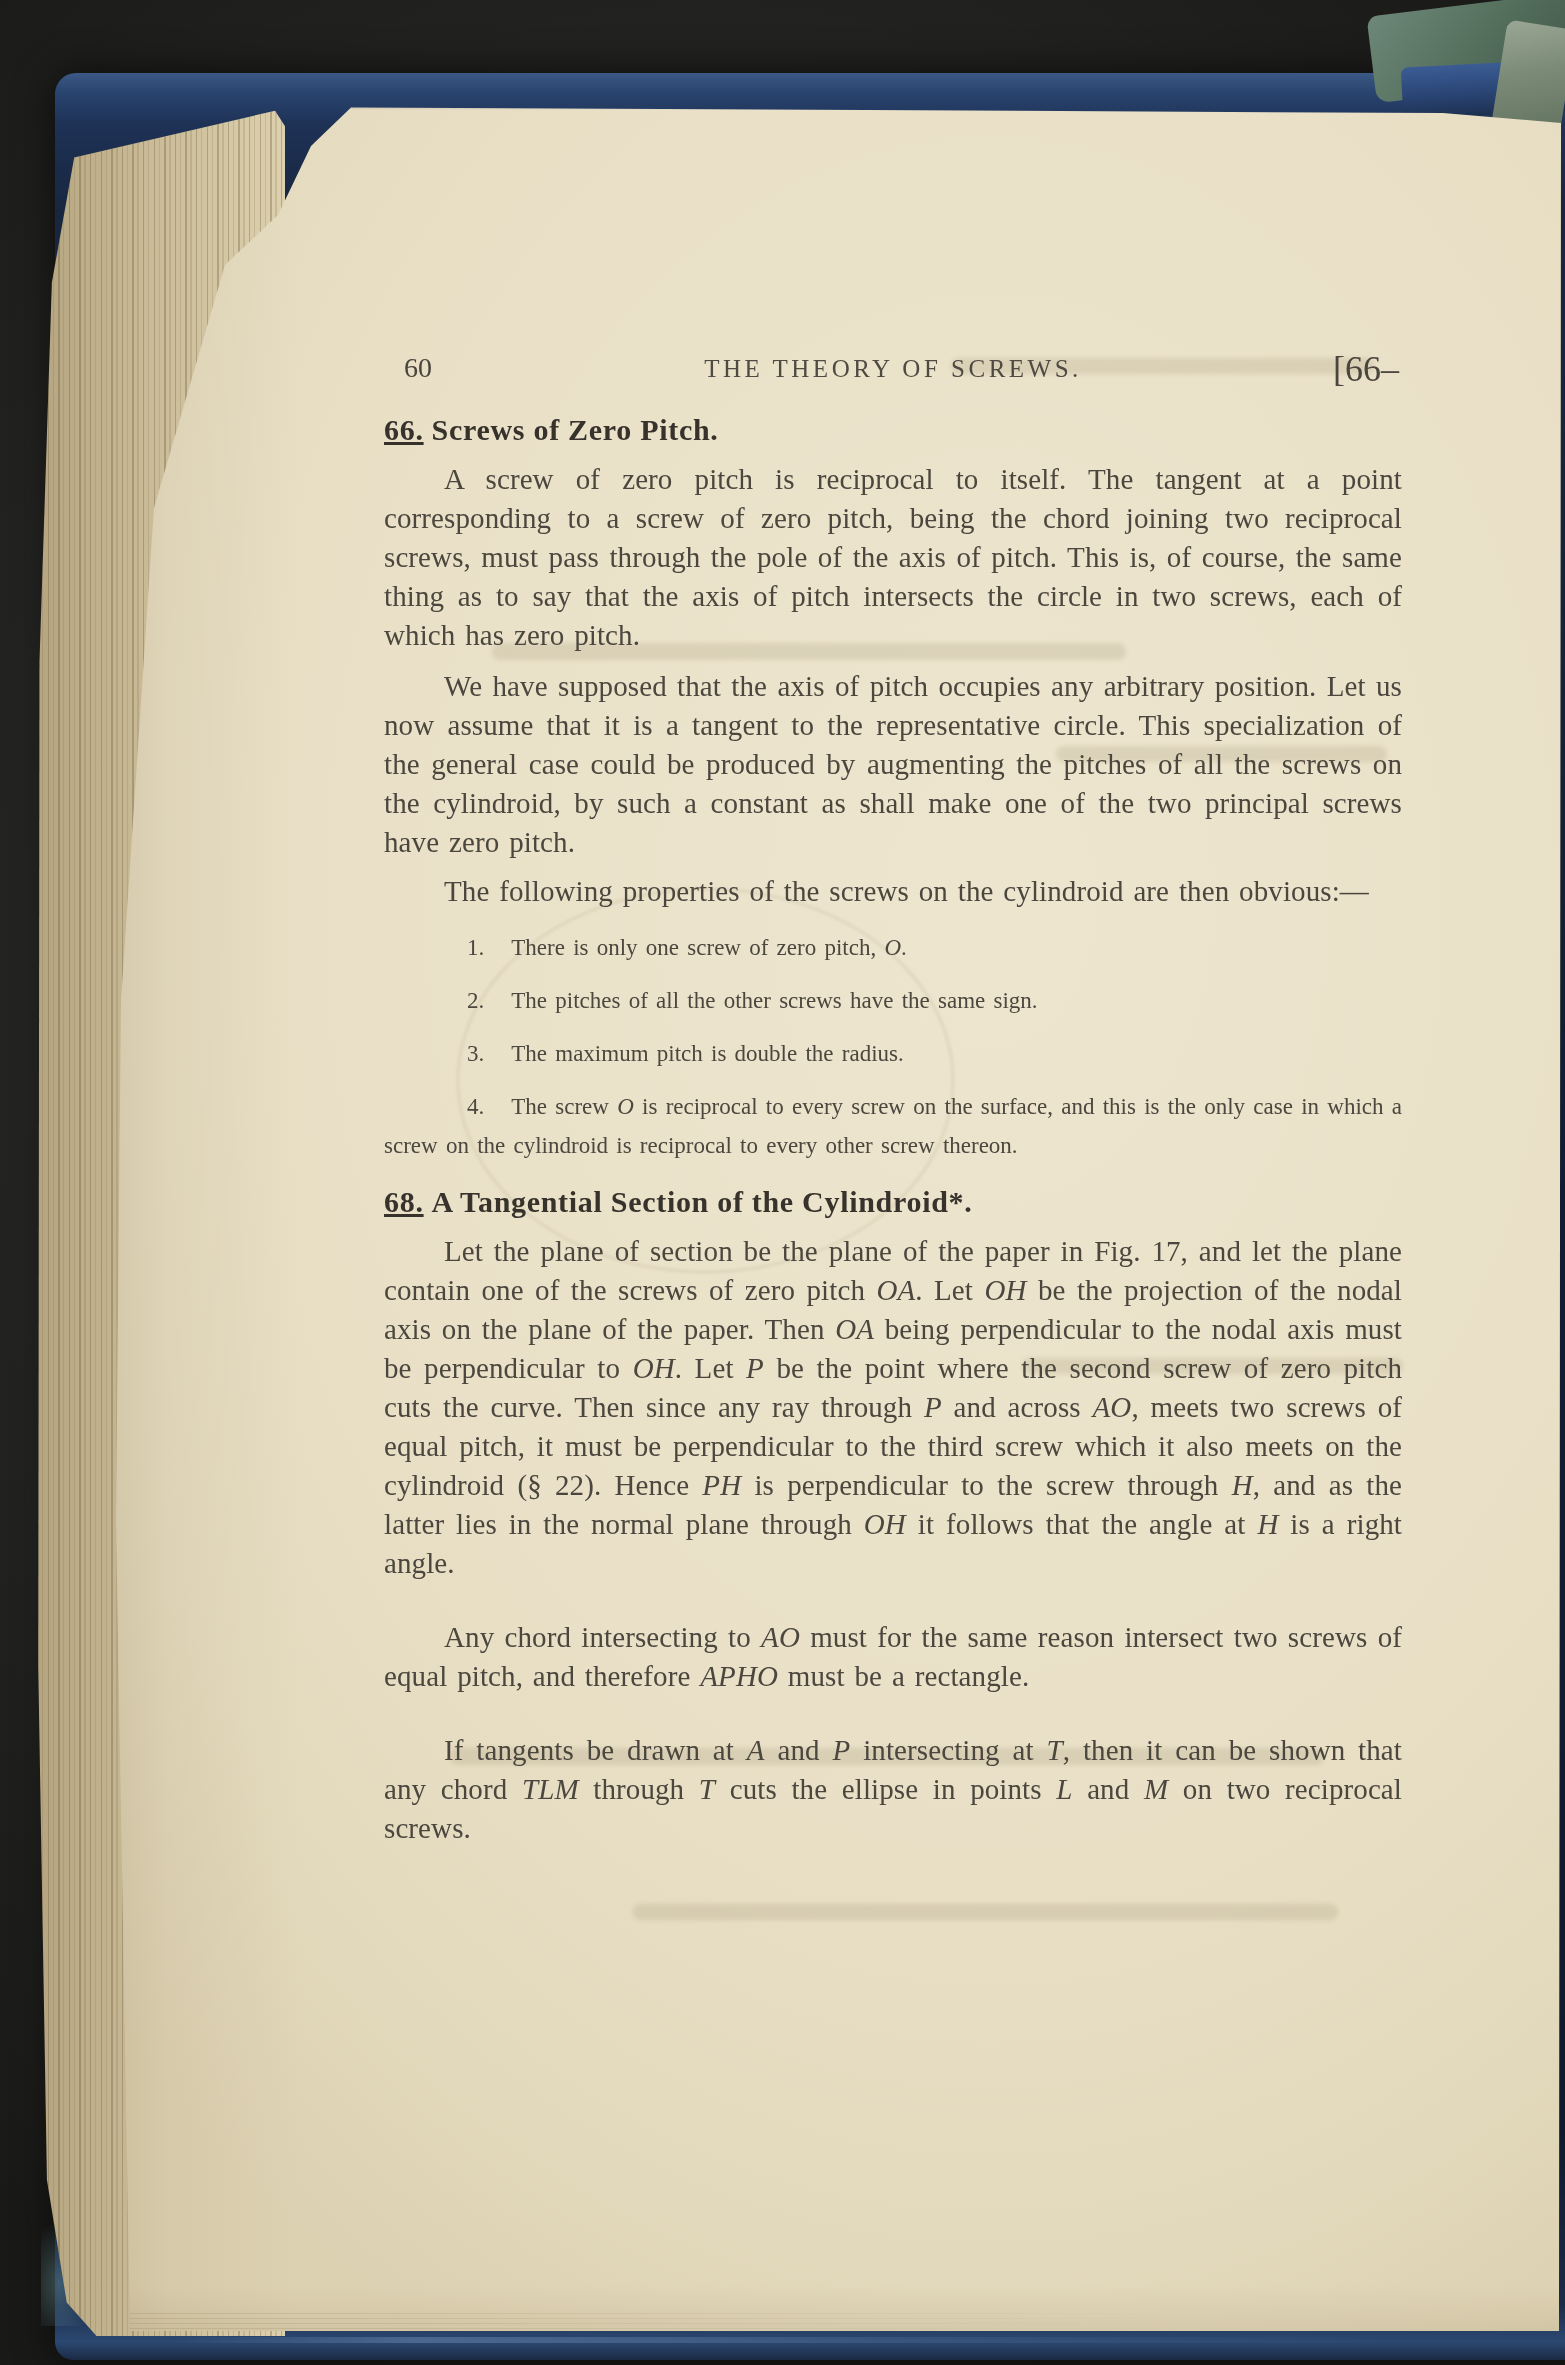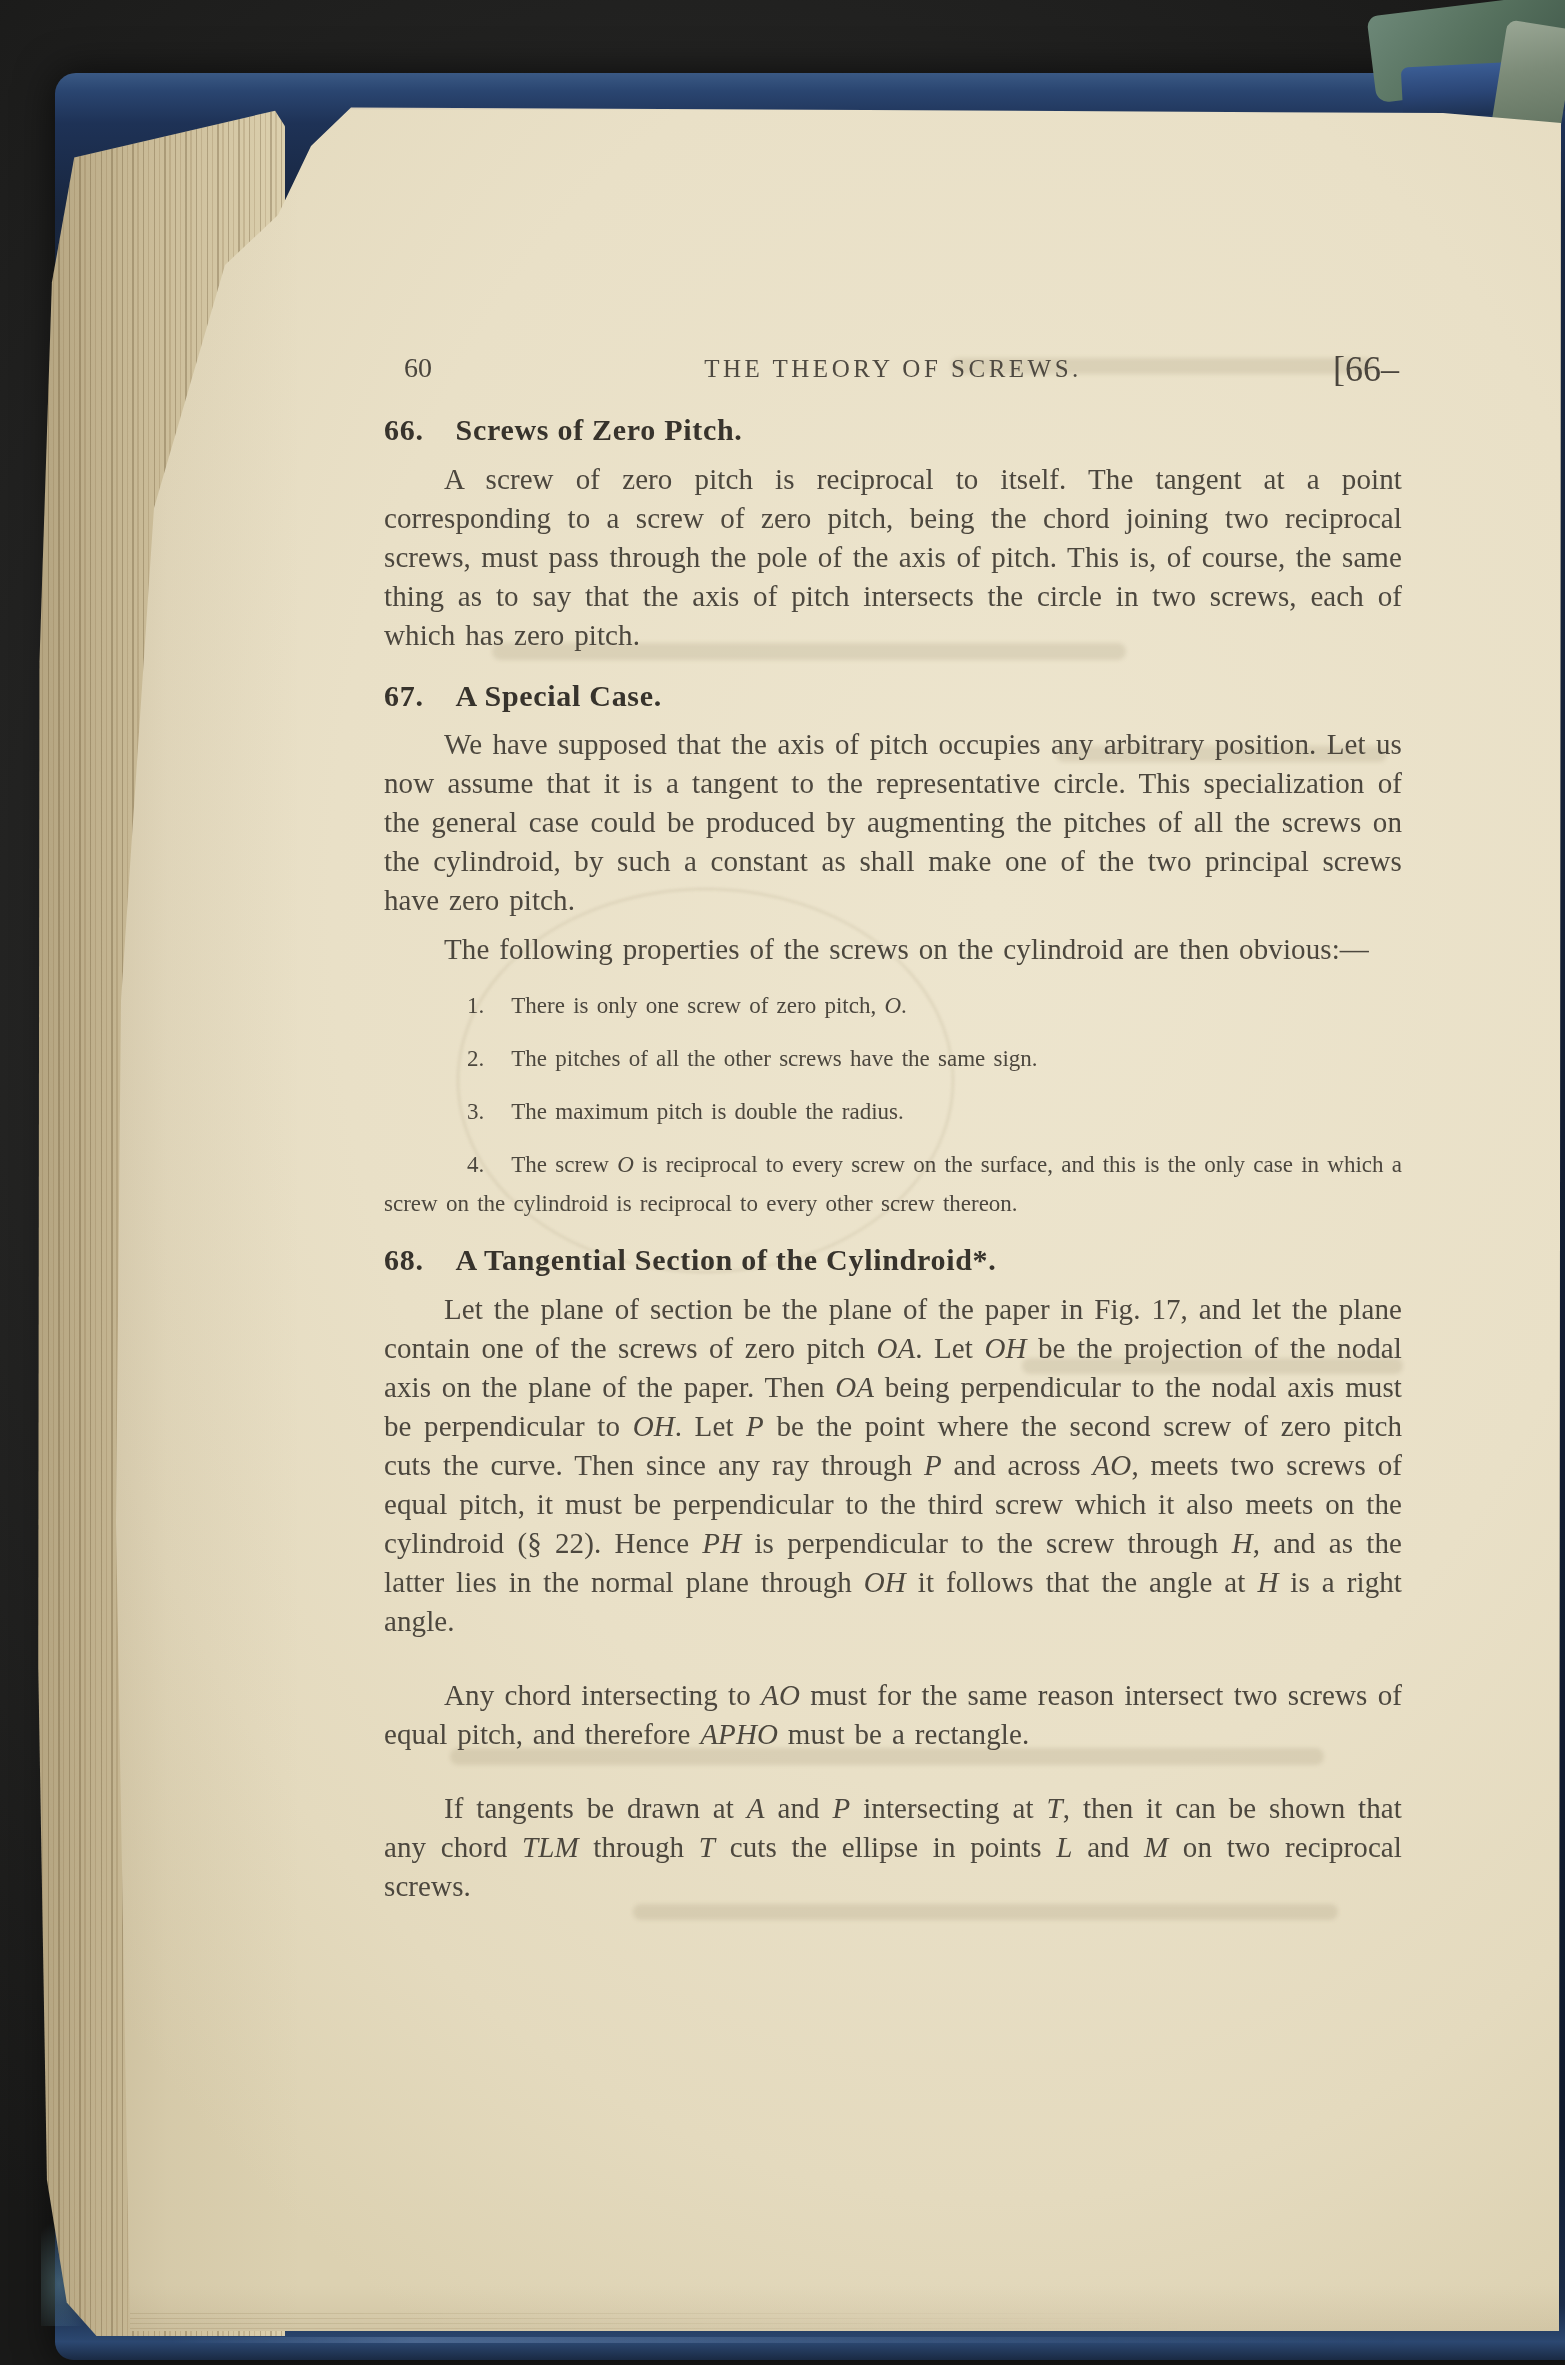--- a/index.html
+++ b/index.html
@@ -80,21 +80,21 @@
   
   .text-block {
     position:absolute; left:322px; top:250px; width:1018px;
     color:#4c473e;
   }
   .page-head { position:relative; height:39px; color:#4a453d; }
   .head-num   { position:absolute; left:20px; top:2.8px; font-size:28px; }
   .head-title { text-align:center; padding-top:6.3px; font-size:25px; letter-spacing:3.5px; color:#4f4a42; }
   .head-marker{ position:absolute; right:3px; top:-1.4px; font-size:36px; }
   .sec-heading { font-weight:bold; font-size:30px; color:#37332c; letter-spacing:0.7px; }
-  .sec-heading .num { margin-right:32px; }
+  .sec-heading .num { margin-right:8px;text-decoration:underline; }
   .h66 { margin-top:25px; }
   .h67 { margin-top:24px; }
   .h68 { margin-top:20px; }
   .para {
     text-align:justify; text-indent:60px;
     font-size:29px; line-height:39px; word-spacing:2.5px; letter-spacing:0.1px;
   }
   .p66, .p67, .p68a { margin-top:12.7px; }
   .pfollow { margin-top:10px; }
   .p68b, .p68c { margin-top:35px; }
@@ -138,23 +138,20 @@
         <span class="head-num">60</span>
         <div class="head-title">THE THEORY OF SCREWS.</div>
         <span class="head-marker">[66–</span>
       </div>
 
       <div class="sec-heading h66">
         <span class="num">66.</span><span>Screws of Zero Pitch.</span>
       </div>
       <div class="para p66"><span>A screw of zero pitch is reciprocal to itself. The tangent at a point corresponding to a screw of zero pitch, being the chord joining two reciprocal screws, must pass through the pole of the axis of pitch. This is, of course, the same thing as to say that the axis of pitch intersects the circle in two screws, each of which has zero pitch.</span></div>
 
-      <div class="sec-heading h67">
-        <span class="num">67.</span><span>A Special Case.</span>
-      </div>
       <div class="para p67"><span>We have supposed that the axis of pitch occupies any arbitrary position. Let us now assume that it is a tangent to the representative circle. This specialization of the general case could be produced by augmenting the pitches of all the screws on the cylindroid, by such a constant as shall make one of the two principal screws have zero pitch.</span></div>
       <div class="para pfollow"><span>The following properties of the screws on the cylindroid are then obvious:—</span></div>
 
       <div>
         <div class="item i1">
           <span class="num">1.</span><span><span>There is only one screw of zero pitch, </span><span class="it">O</span><span>.</span></span>
         </div>
         <div class="item i2">
           <span class="num">2.</span><span><span>The pitches of all the other screws have the same sign.</span></span>
         </div>

